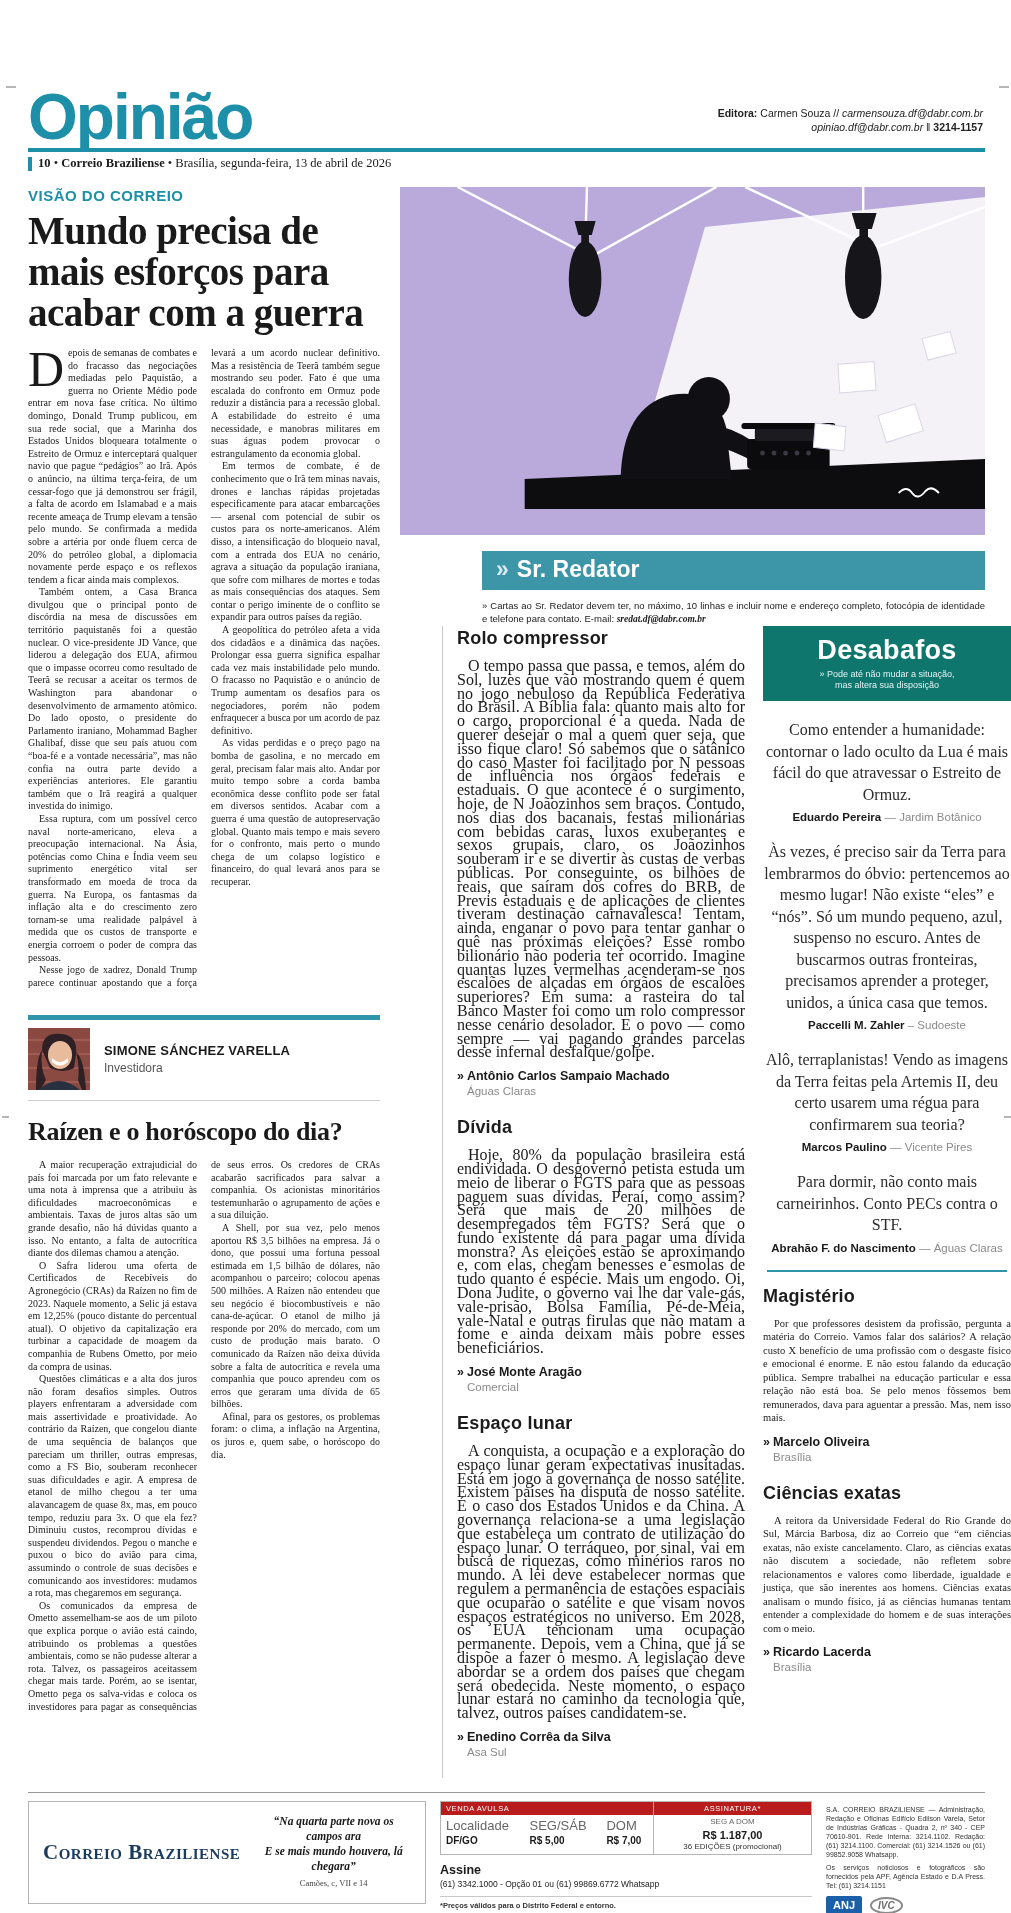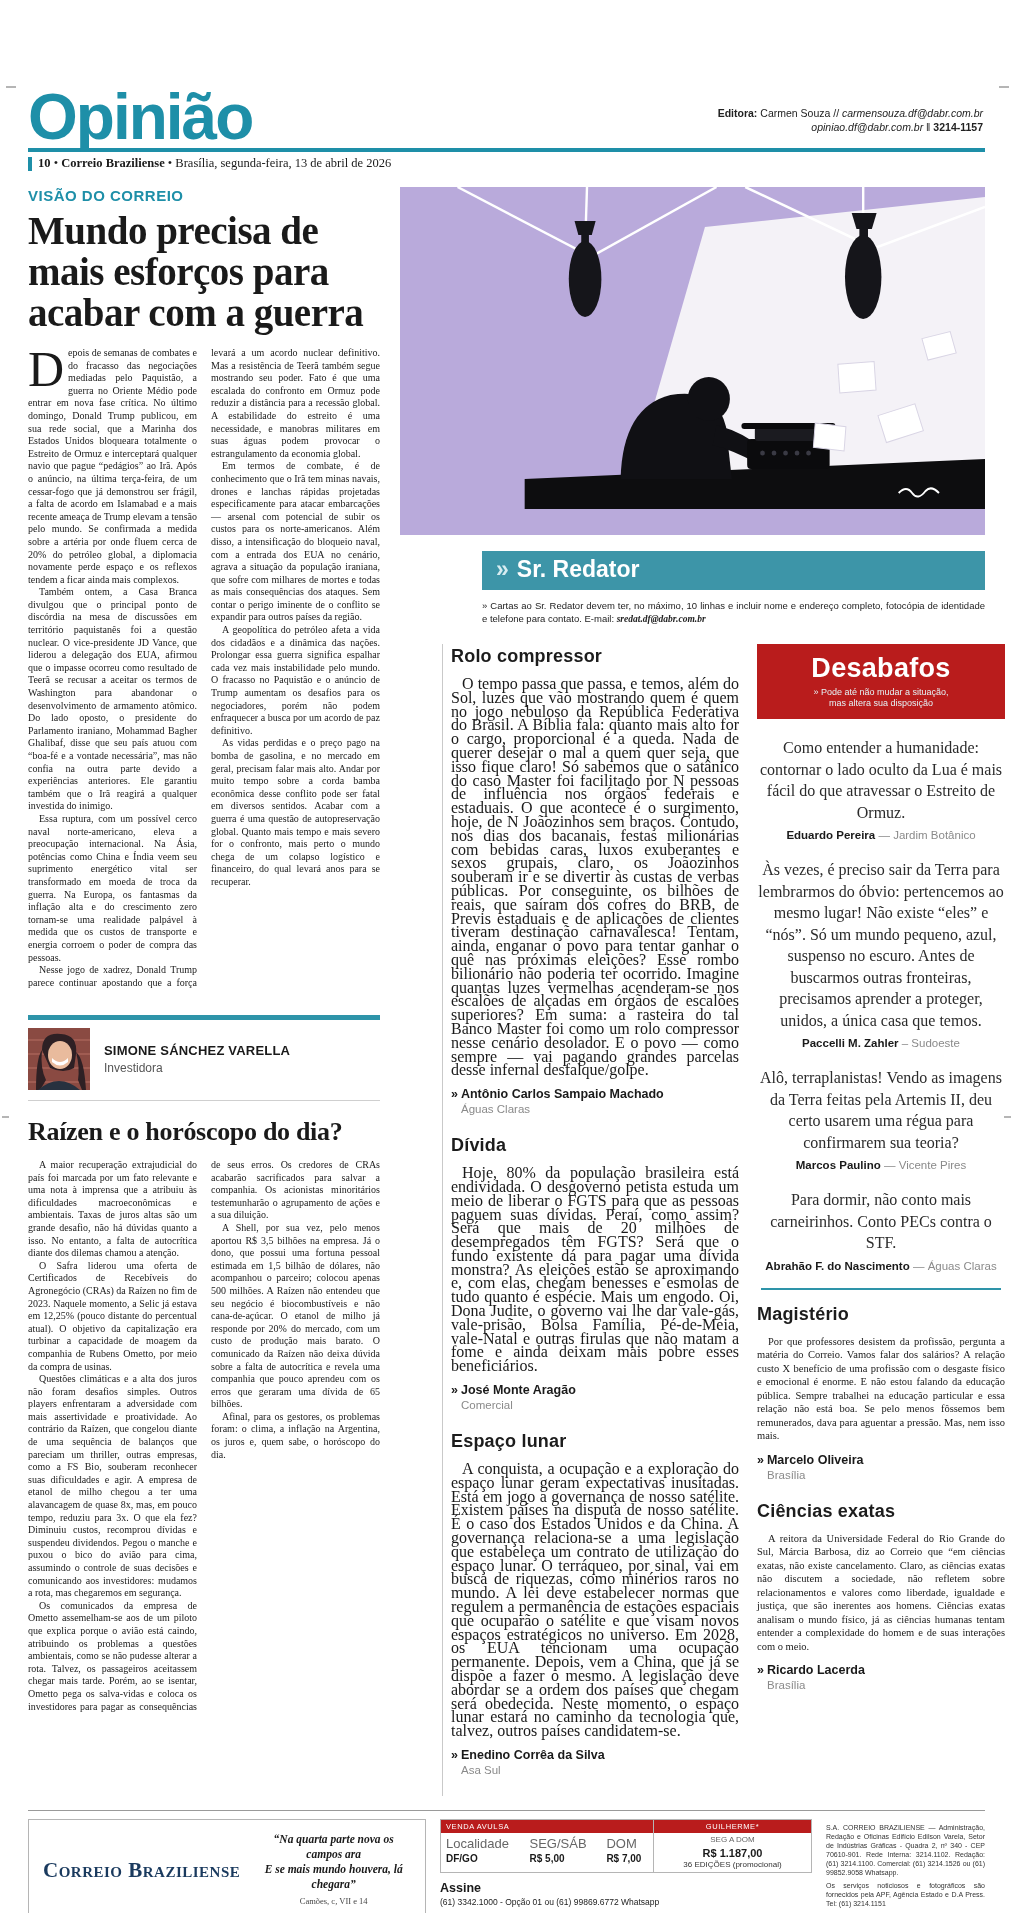--- a/index.html
+++ b/index.html
@@ -57,36 +57,36 @@
 
   
   .banner { margin:12px 0 0 82px; background:#3D95A8; color:#fff;
             font-family:"Liberation Sans", sans-serif; font-weight:bold; font-size:23px;
             padding:5px 14px 7px 14px; }
   .banner .chev { color:#d7ecf1; margin-right:8px; }
   .cartas-note { margin:9px 0 0 82px; font-family:"Liberation Sans", sans-serif;
                  font-size:9.5px; line-height:13px; text-align:justify; color:#222; }
   .cartas-note .em { font-family:"Liberation Serif", serif; font-style:italic; font-weight:bold; }
 
-  .letters-row { display:flex; margin-top:18px; margin-left:42px;
-                 border-left:1px solid #c9c9c9; padding-left:8px; }
+  .letters-row { display:flex; margin-left:42px;
+                 border-left:1px solid #c9c9c9; padding-left:14px; }
   .letters-col { width:288px; flex:none; }
   .desa-col { width:248px; margin-left:18px; flex:none; }
 
   .sec-title { font-family:"Liberation Sans", sans-serif; font-weight:bold; font-size:18px;
                color:#1c1c1c; margin:2px 0 10px 0; letter-spacing:.2px; }
   .letter-body { font-size:16px; line-height:13.8px; text-align:justify; }
   .letter-body p { text-indent:11px; }
   .sig { margin:10px 0 20px 0; font-family:"Liberation Sans", sans-serif; }
   .sig .nm { font-weight:bold; font-size:12.5px; }
   .sig .pl { font-size:11.5px; color:#8a8a8a; margin-top:2px; margin-left:10px; }
   .sig .chev { color:#1c1c1c; margin-right:3px; }
 
   
-  .desa-box { background:#b91c1c; color:#fff; text-align:center; padding:9px 8px 10px 8px; }
+  .desa-box { background:#0f766e; color:#fff; text-align:center; padding:9px 8px 10px 8px; }
   .desa-title { font-family:"Liberation Sans", sans-serif; font-weight:bold; font-size:27px; letter-spacing:.3px; }
   .desa-sub { font-family:"Liberation Sans", sans-serif; font-size:9px; line-height:11px; margin-top:3px; color:#e4f2f5; }
   .desa-quote { font-size:16px; line-height:21.5px; text-align:center; margin-top:18px; color:#2b2b2b; }
   .desa-sig { text-align:center; font-family:"Liberation Sans", sans-serif; font-size:11.5px; margin-top:6px; }
   .desa-sig .nm { font-weight:bold; }
   .desa-sig .pl { color:#8a8a8a; }
   .desa-div { height:2px; background:#2E94A9; margin:16px 4px 14px 4px; }
   .side-body { font-size:10.5px; line-height:13.5px; text-align:justify; }
   .side-body p { text-indent:11px; }
 
@@ -407,21 +407,21 @@
             </tr>
             <tr>
               <td>DF/GO</td>
               <td>R$ 5,00</td>
               <td>R$ 7,00</td>
             </tr>
           </tbody>
             </table>
         </div>
         <div class="price-r">
-          <div class="strip">GUILHERME*</div>
+          <div class="strip">ASSINATURA*</div>
           <div style="font-size:8px; color:#666; margin-top:2px;">SEG A DOM</div>
           <div class="big-price">R$ 1.187,00</div>
           <div class="ed-line">36 EDIÇÕES (promocional)</div>
         </div>
       </div>
 
       <div class="f-h">Assine</div>
       <div class="f-line">(61) 3342.1000 - Opção 01 ou (61) 99869.6772 Whatsapp</div>
       <div class="f-hr"></div>
       <div class="tiny"><b>*Preços válidos para o Distrito Federal e entorno.</b></div>

